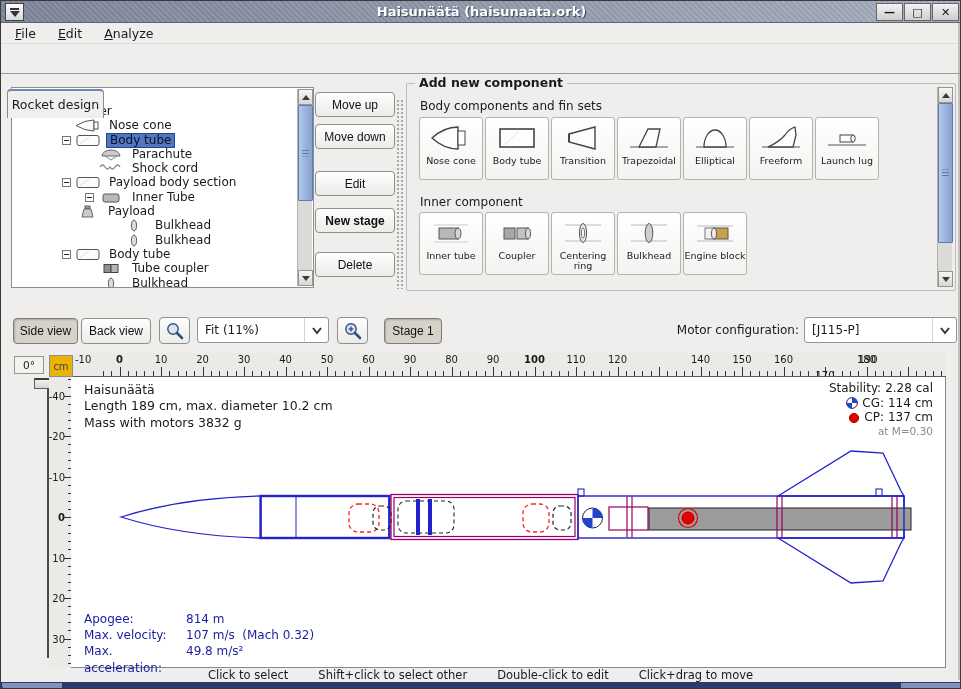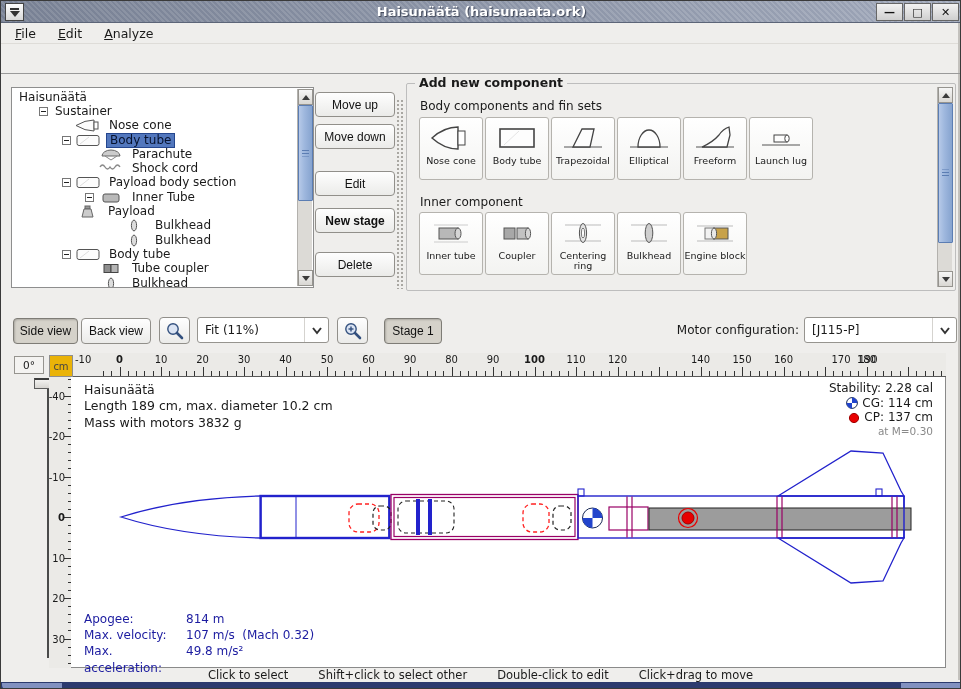--- a/index.html
+++ b/index.html
@@ -144,20 +144,24 @@
         <div class="win-btn">✕</div>
       </div>
   </div>
 
   <div id="menubar">
       <span class="menu-item"><u>F</u>ile</span>
       <span class="menu-item"><u>E</u>dit</span>
       <span class="menu-item"><u>A</u>nalyze</span>
     </div>
 
+  <div id="tabbar">
+      <div class="tab active">Rocket design</div>
+      <div class="tab inactive">Flight simulations</div>
+    </div>
   <div id="content-top"></div>
 
   <div id="tree-panel">
     <div id="tree-rows">
         <div class="tree-row" style="padding-left: 4px;">
           <span class="tree-label">Haisunäätä</span>
         </div>
         <div class="tree-row" style="padding-left: 27px;">
           <span class="expander">
             <span class="box"></span>
@@ -331,20 +335,29 @@
           <div class="comp-txt">Nose cone</div>
         </div>
         <div class="comp-btn">
           <div class="comp-ico">
             <svg width="44" height="30" viewBox="0 0 44 30">
               <rect x="5" y="6" width="34" height="18" fill="#fdfdfd" stroke="#444" stroke-width="1.6"></rect>
               <line x1="9" y1="22" x2="24" y2="8" stroke="#e4e4e4"></line>
             </svg>
           </div>
           <div class="comp-txt">Body tube</div>
+        </div>
+        <div class="comp-btn">
+          <div class="comp-ico">
+            <svg width="44" height="30" viewBox="0 0 44 30">
+              <path d="M8 11 L34 4 L34 26 L8 19 Z" fill="#fdfdfd" stroke="#444" stroke-width="1.4"></path>
+              <line x1="8" y1="11" x2="8" y2="19" stroke="#444" stroke-width="2"></line>
+            </svg>
+          </div>
+          <div class="comp-txt">Transition</div>
         </div>
         <div class="comp-btn">
           <div class="comp-ico">
             <svg width="44" height="30" viewBox="0 0 44 30">
               <line x1="3" y1="24" x2="41" y2="24" stroke="#555"></line>
               <path d="M12 24 L21 6 L33 6 L29 24 Z" fill="#fdfdfd" stroke="#444" stroke-width="1.3"></path>
             </svg>
           </div>
           <div class="comp-txt">Trapezoidal</div>
         </div>
@@ -600,21 +613,21 @@
       <div class="hlab" style="left: 337px;">90</div>
       <div class="hlab" style="left: 378.5px;">80</div>
       <div class="hlab" style="left: 420px;">90</div>
       <div class="hlab bold" style="left: 461.5px;">100</div>
       <div class="hlab" style="left: 503px;">110</div>
       <div class="hlab" style="left: 544.5px;">120</div>
       <div class="hlab" style="left: 586px; margin-top: 48px;">130</div>
       <div class="hlab" style="left: 627.5px;">140</div>
       <div class="hlab" style="left: 669px;">150</div>
       <div class="hlab" style="left: 710.5px;">160</div>
-      <div class="hlab" style="left: 768px;">170</div>
+      <div class="hlab" style="left: 752px; margin-top: 16px;">170</div>
       <div class="hlab" style="left: 793.5px;">180</div>
       <div class="hlab" style="left: 795px;">190</div>
     </div>
   <div id="vruler">
       <div class="vtick" style="top: 2.3px; width: 4px;"></div>
       <div class="vtick" style="top: 10.4px; width: 4px;"></div>
       <div class="vtick" style="top: 18.5px; width: 8px;"></div>
       <div class="vtick" style="top: 26.6px; width: 4px;"></div>
       <div class="vtick" style="top: 34.7px; width: 4px;"></div>
       <div class="vtick" style="top: 42.8px; width: 4px;"></div>

